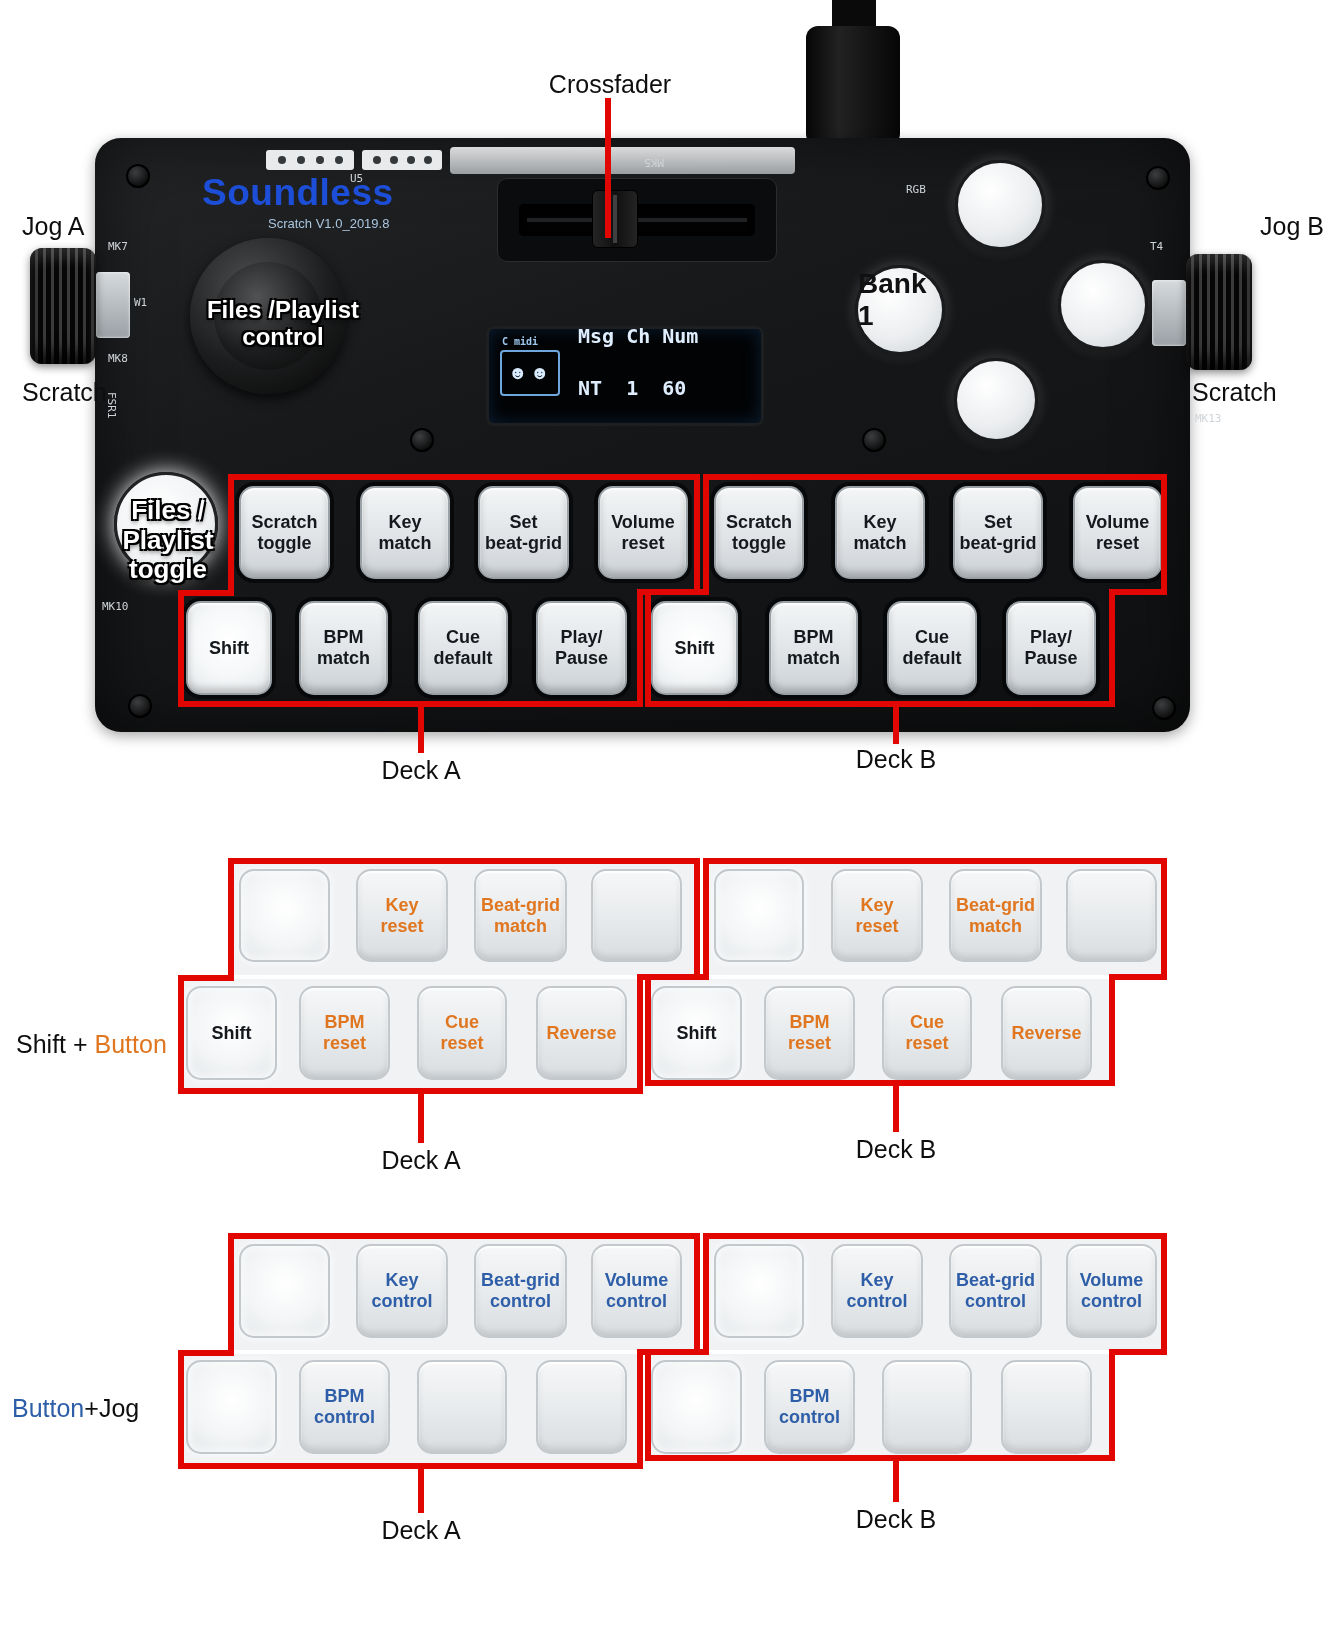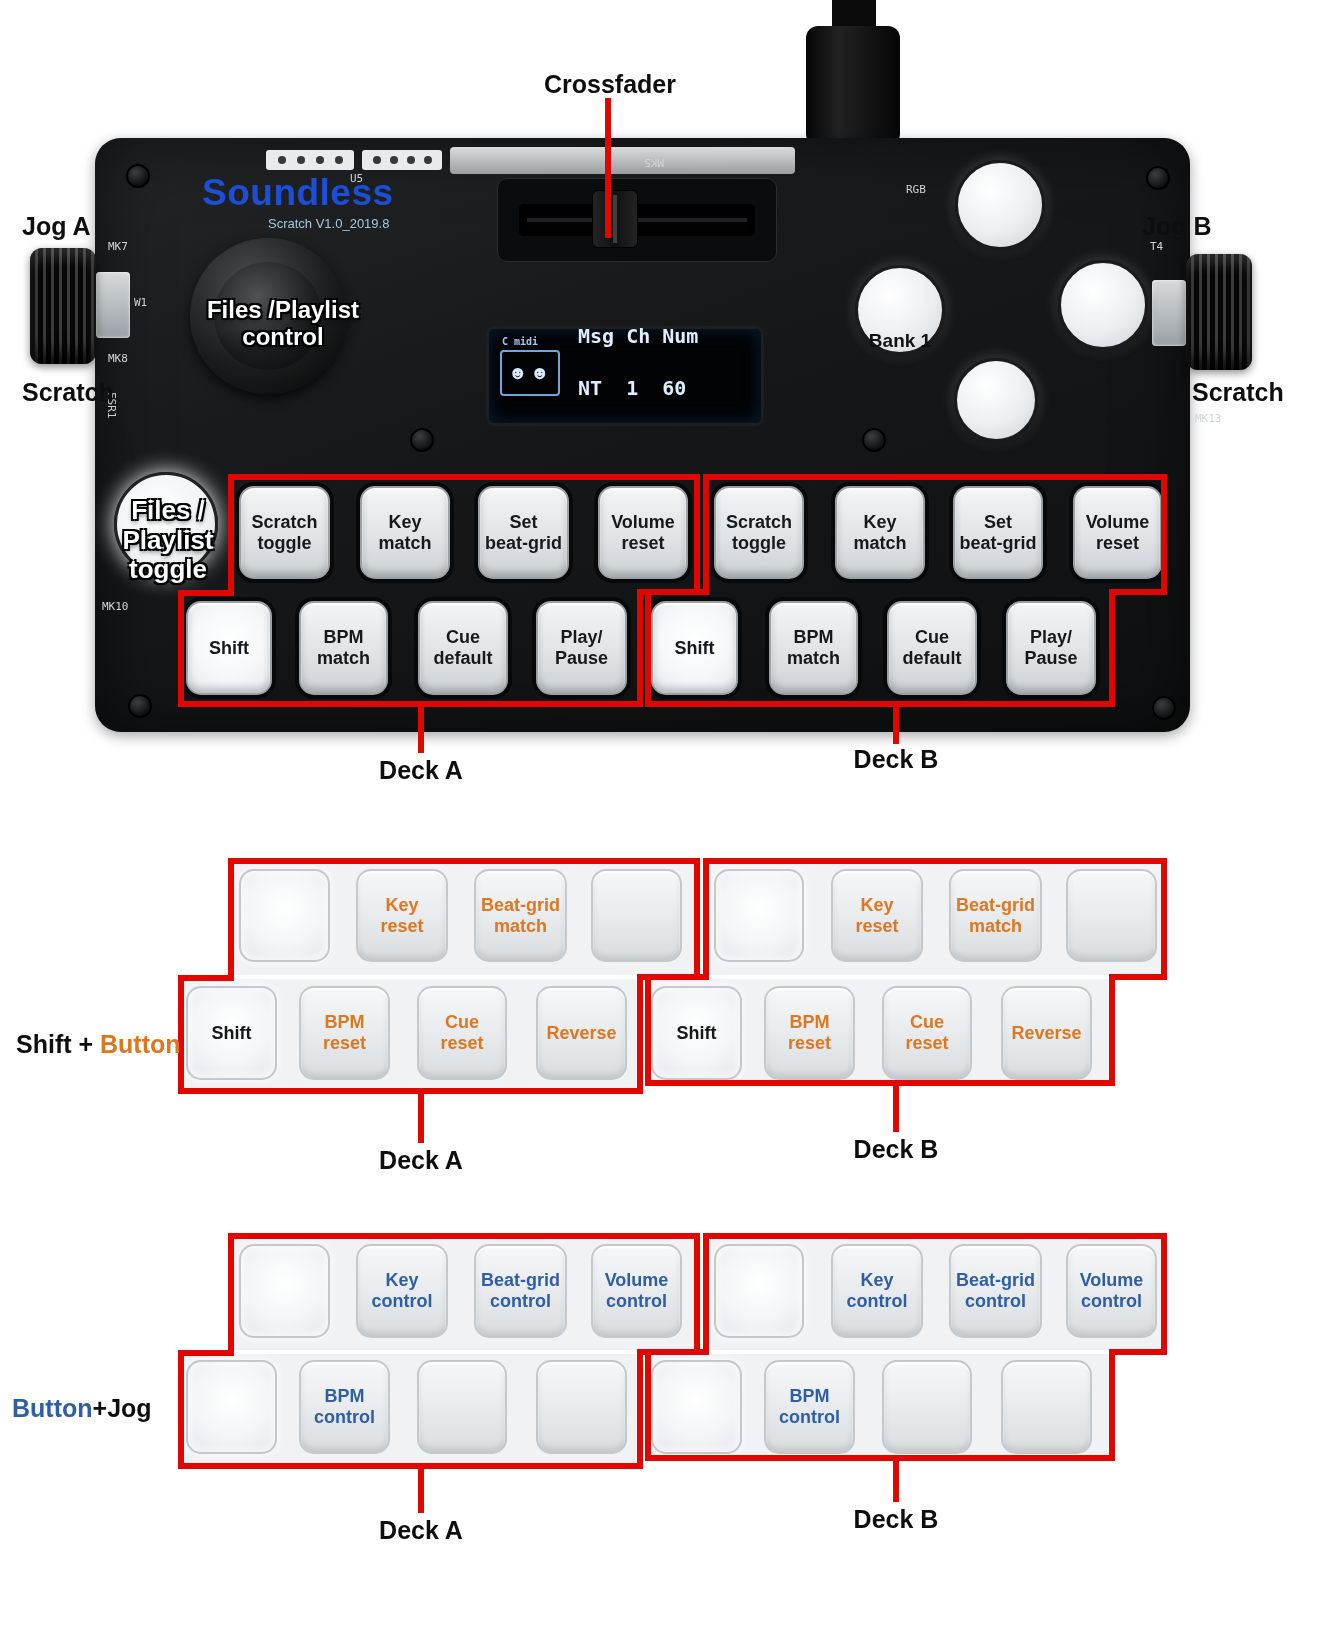--- a/index.html
+++ b/index.html
@@ -1,20 +1,20 @@
 <!DOCTYPE html>
 <html><head>
 <meta charset="utf-8">
 <style>
   *{margin:0;padding:0;box-sizing:border-box}
   html,body{background:#fff}
   body{font-family:"Liberation Sans",sans-serif}
   .canvas{position:relative;width:1342px;height:1640px;background:#fff;overflow:hidden}
 
-  .ann{position:absolute;font-weight:bold;font-size:25px;color:#0e0e0e;white-space:nowrap;z-index:6}
+  .ann{position:absolute;font-weight:normal;font-size:25px;color:#0e0e0e;white-space:nowrap;z-index:6}
   .cx{transform:translateX(-50%)}
 
   .usb{position:absolute;left:806px;top:26px;width:94px;height:120px;background:linear-gradient(90deg,#060606,#222 35%,#060606);border-radius:12px;z-index:1}
   .cable{position:absolute;left:832px;top:0;width:44px;height:30px;background:#0a0a0a;z-index:1}
 
   .device{position:absolute;left:95px;top:138px;width:1095px;height:594px;background:linear-gradient(160deg,#232527 0%,#17181a 40%,#0f1011 100%);border-radius:26px;box-shadow:0 4px 14px rgba(0,0,0,.35),inset 0 0 70px rgba(0,0,0,.6);z-index:1}
   .screw{position:absolute;width:24px;height:24px;border-radius:50%;background:radial-gradient(circle at 40% 35%,#3c3e40,#0a0a0a 70%);box-shadow:inset 0 0 0 2px #000;z-index:2}
   .bracket{position:absolute;background:linear-gradient(180deg,#d6dadd,#9aa0a5);border-radius:4px;box-shadow:inset 0 0 3px #fff;z-index:1}
   .jog{position:absolute;background:repeating-linear-gradient(90deg,#060606 0 5px,#3b3b3b 5px 8px);border-radius:12px;box-shadow:inset 0 10px 14px rgba(255,255,255,.14),inset 0 -12px 16px rgba(0,0,0,.75),0 3px 8px rgba(0,0,0,.45);z-index:2}
 
@@ -31,21 +31,21 @@
   .xf-knob{position:absolute;left:592px;top:190px;width:46px;height:58px;background:linear-gradient(90deg,#242424,#101010 50%,#242424);border:1px solid #000;border-radius:6px;z-index:3}
   .xf-knob i{position:absolute;left:50%;top:4px;bottom:4px;width:4px;margin-left:-2px;background:#3d3f41;display:block}
 
   .joy-rim{position:absolute;left:190px;top:238px;width:156px;height:156px;border-radius:50%;background:radial-gradient(circle at 38% 30%,#4a4c4e,#1c1d1e 55%,#0a0a0a 90%);box-shadow:0 5px 12px rgba(0,0,0,.7);z-index:2}
   .joy-cap{position:absolute;left:214px;top:262px;width:108px;height:108px;border-radius:50%;background:radial-gradient(circle at 40% 32%,#505254,#1a1b1c 60%,#090909);z-index:2}
 
   .oled{position:absolute;left:486px;top:326px;width:278px;height:100px;background:#020304;border:3px solid #1d1f21;border-radius:8px;box-shadow:inset 0 0 18px rgba(40,110,190,.25);z-index:3}
   .oledline{position:absolute;font-family:"DejaVu Sans Mono",monospace;font-weight:bold;color:#dfeeff;white-space:pre;z-index:4}
   .iconbox{position:absolute;left:500px;top:350px;width:60px;height:46px;border:2px solid #6fa6dd;border-radius:4px;z-index:4;display:flex;align-items:center;justify-content:center;color:#d9ecff;font-size:19px;letter-spacing:2px}
 
-  .rbtn{position:absolute;border-radius:50%;background:radial-gradient(circle at 38% 32%,#fff,#eceef0 55%,#ced3d7);border:3px solid #1a1b1d;box-shadow:0 3px 8px rgba(0,0,0,.6),0 0 14px rgba(255,255,255,.25);z-index:3;display:flex;align-items:flex-end;justify-content:center;font-weight:bold;font-size:19px;color:#111}
+  .rbtn{position:absolute;border-radius:50%;background:radial-gradient(circle at 38% 32%,#fff,#eceef0 55%,#ced3d7);border:3px solid #1a1b1d;box-shadow:0 3px 8px rgba(0,0,0,.6),0 0 14px rgba(255,255,255,.25);z-index:3;display:flex;align-items:flex-start;justify-content:center;font-weight:bold;font-size:28px;color:#111}
   .toggle{position:absolute;border-radius:50%;background:radial-gradient(circle at 42% 38%,#fff 0%,#f2f4f5 55%,#d7dbde);border:3px solid #202224;box-shadow:0 0 22px rgba(255,255,255,.95),0 3px 8px rgba(0,0,0,.5);z-index:2}
 
   .pcb{position:absolute;color:#cfd4d8;font-size:11px;font-family:"DejaVu Sans Mono",monospace;z-index:3}
 
   .outtext{position:absolute;color:#fff;font-weight:bold;text-align:center;white-space:pre-line;z-index:5;line-height:1.14;text-shadow:-2px -2px 0 #000,2px -2px 0 #000,-2px 2px 0 #000,2px 2px 0 #000,0 3px 5px rgba(0,0,0,.7)}
 
   .wash{position:absolute;background:#e8eaec;opacity:.6;border-radius:4px;z-index:1}
 
   .key,.fkey{position:absolute;z-index:3;display:flex;align-items:center;justify-content:center;text-align:center;font-weight:bold;font-size:18px;line-height:1.15;color:#15191d;border-radius:15px}
   .key{background:linear-gradient(180deg,#f3f5f6,#e0e4e7 55%,#ccd1d5);border:2px solid #9aa1a6;box-shadow:0 0 0 4px rgba(5,6,7,.8),inset 0 2px 2px rgba(255,255,255,.95),inset 0 -5px 7px rgba(0,0,0,.2)}
@@ -60,21 +60,21 @@
   .outline{fill:none;stroke:#e10600;stroke-width:6}
   .conn{stroke:#e10600;stroke-width:6}
 </style>
 </head>
 <body>
 
 <div class="canvas">
 
   <div class="ann cx" style="left:610px;top:70px">Crossfader</div>
   <div class="ann" style="left:22px;top:212px">Jog A</div>
-  <div class="ann" style="left:1142px;top:212px">Jog B</div>
+  <div class="ann" style="left:1260px;top:212px">Jog B</div>
   <div class="ann" style="left:22px;top:378px">Scratch</div>
   <div class="ann" style="left:1192px;top:378px">Scratch</div>
 
   <div class="cable"></div>
   <div class="usb"></div>
   <div class="device"></div>
 
   <div class="screw" style="left:126px;top:164px"></div>
   <div class="screw" style="left:1146px;top:166px"></div>
   <div class="screw" style="left:128px;top:694px"></div>

